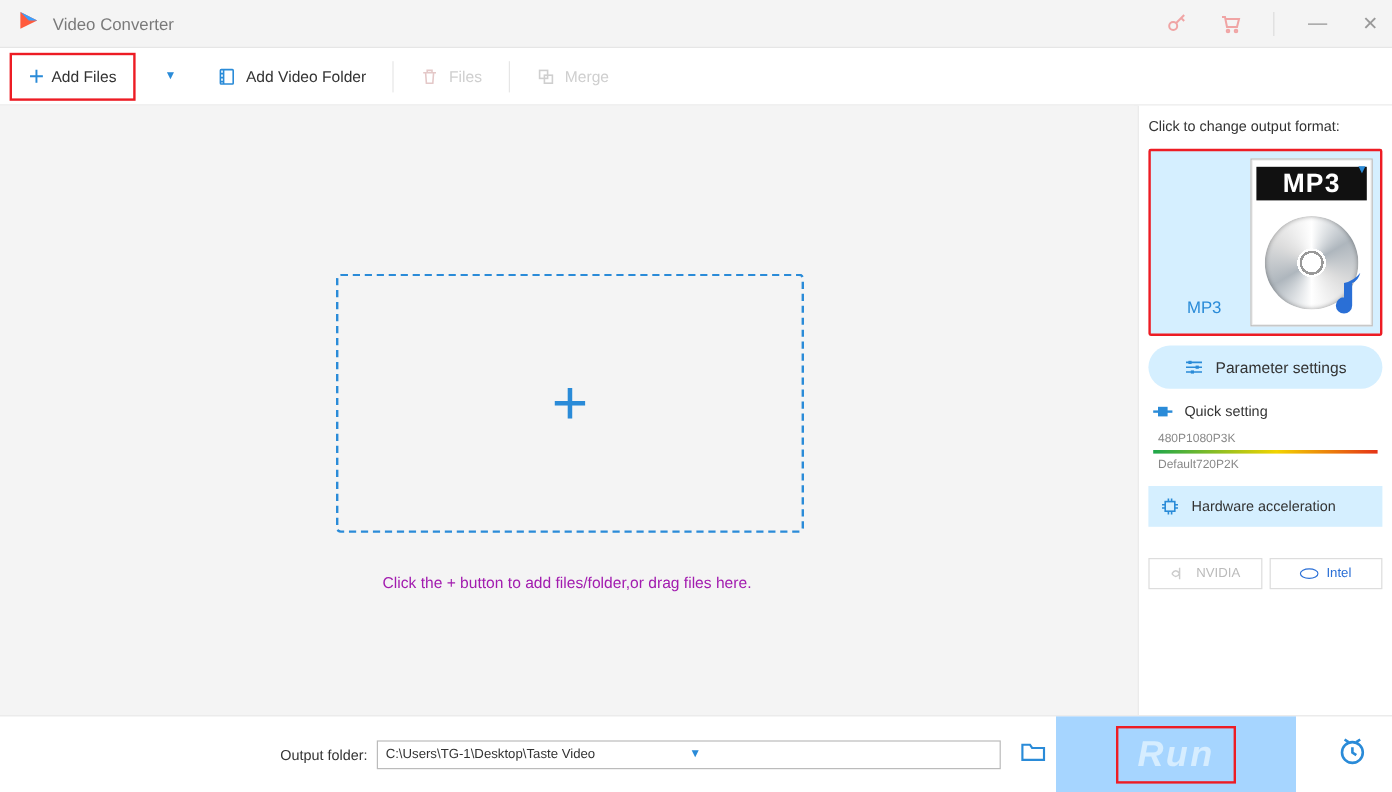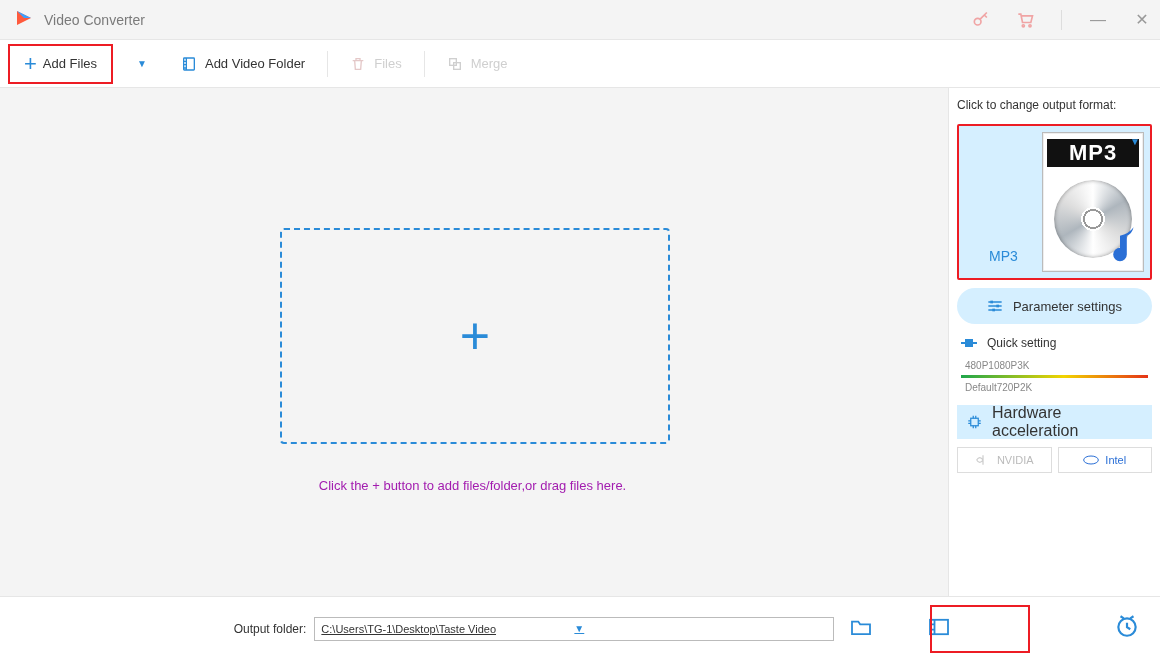--- a/index.html
+++ b/index.html
@@ -41,28 +41,28 @@
 .disc{ width:78px; height:78px; border-radius:50%; background: radial-gradient(circle at 50% 50%, #fff 0 8px, #999 8px 10px, #fff 10px 12px, transparent 12px), conic-gradient(#fff, #aeb6bd, #ddd, #fff, #aeb6bd, #ddd, #fff); box-shadow: inset 0 0 4px rgba(0,0,0,.4);}
 .note{ position:absolute; right:2px; bottom:0; width:34px; height:42px; }
 .param-btn{ background:#d5efff; height:36px; display:flex; align-items:center; justify-content:center; gap:10px; font-size:13px; color:#333; cursor:pointer;border-radius:18px;}
 .quick-block{ padding:0 4px;}
 .quick-title{ font-size:12px; color:#333; display:flex; align-items:center; gap:8px; margin:4px 0 10px;}
 .quick-title .dot{ width:8px;height:8px;background:#2a8bd8;display:inline-block;}
 .quick-title .dash{ width:16px;height:2px;background:#2a8bd8;display:inline-block;}
 .quality-grid{ font-size:10px; color:#888;}
 .q-row{ display:flex; padding:0 4px;}
 .q-bar{ height:3px; margin:4px 0; background: linear-gradient(to right, #1ea64b 0%, #f2d400 55%, #e53317 100%);}
-.accel{ background:#d5efff; height:34px; display:flex; align-items:center; padding:0 10px; gap:10px; font-size:16px; color:#333; cursor:pointer; margin-top:4px;}
-.gpu-row{ display:flex; gap:6px; margin-top:0;justify-content:space-between;}
+.accel{ background:#d5efff; height:34px; display:flex; align-items:center; padding:0 10px; gap:10px; font-size:12px; color:#333; cursor:pointer; margin-top:4px;}
+.gpu-row{ display:flex; gap:6px; margin-top:18px;justify-content:space-between;}
 .gpu-chip{ flex:1; border:1px solid #ddd; height:26px; display:flex; align-items:center; justify-content:center; gap:6px; font-size:11px; cursor:pointer;}
 
 .footer{ position:absolute; left:0; bottom:0; height:64px; width:100%; background:#fff; border-top:1px solid #e6e6e6; display:flex; align-items:center; padding:0 0 0 40px;justify-content:center;}
 .folder-lbl{ font-size:12px; color:#333; margin-right:8px;}
 .folder-input{ width:520px; height:24px; border:1px solid #bbb; display:flex; align-items:center; padding:0 6px; font-size:11px; color:#333; background:#fff;}
-.folder-input span{ flex:1; overflow:hidden; white-space:nowrap;text-decoration:underline;}
+.folder-input span{ flex:1; overflow:hidden; white-space:nowrap;}
 .folder-caret{ color:#2a8bd8; font-size:10px;}
 .foot-icon{ margin:0 16px; cursor:pointer; color:#2a8bd8;}
 .run-btn{ position:absolute; right:80px; top:0; width:200px; height:64px; background:#a6d5ff; display:flex; align-items:center; justify-content:center; font-size:30px; font-style:italic; font-weight:bold; color:#d6edff; letter-spacing:2px; cursor:pointer;}
 .run-border{ position:absolute; right:130px; top:8px; width:100px; height:48px; border:2px solid #ed1c24; pointer-events:none;}
 .clock-btn{ position:absolute; right:20px; top:16px; cursor:pointer; color:#2a8bd8;}
 </style>
 </head>
 <body>
 
 <div class="titlebar">
@@ -212,20 +212,23 @@
     <svg width="22" height="18" viewBox="0 0 24 20" fill="none" stroke="#2a8bd8" stroke-width="2">
         <path d="M2 4h7l2 3h11v11H2z"></path>
       </svg>
   </span>
   <span class="foot-icon" style="margin-left:40px">
     <svg width="22" height="18" viewBox="0 0 24 20" fill="none" stroke="#2a8bd8" stroke-width="2">
         <rect x="2" y="2" width="20" height="16"></rect>
         <path d="M7 2v16M2 7h5M2 13h5"></path>
       </svg>
   </span>
+  <div class="run-btn">
+    <span>Run</span>
+  </div>
   <div class="run-border"></div>
 
   <span class="clock-btn">
     <svg width="26" height="26" viewBox="0 0 24 24" fill="none" stroke="#2a8bd8" stroke-width="2">
         <circle cx="12" cy="13" r="8"></circle>
         <path d="M12 9v4l3 2M6 3l3 2M18 3l-3 2"></path>
       </svg>
   </span>
 </div>
 

